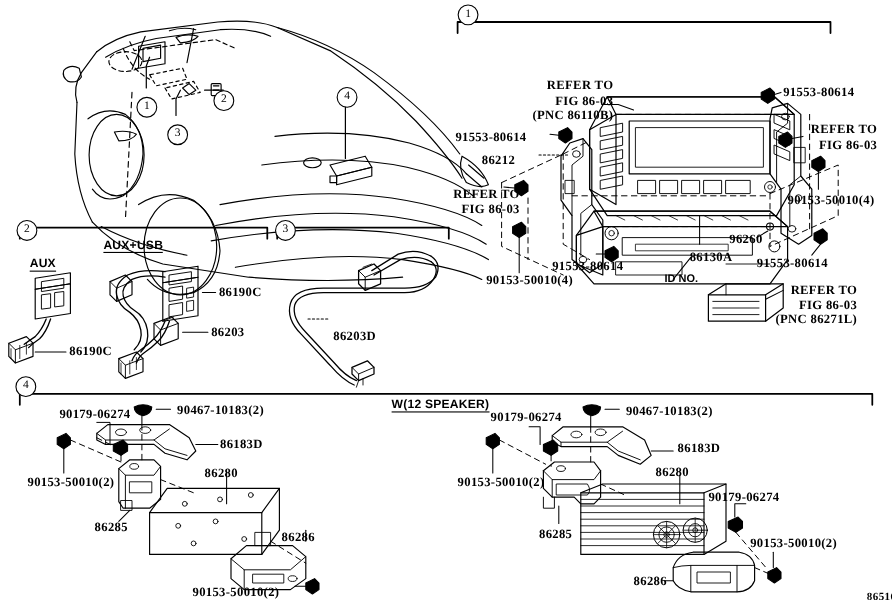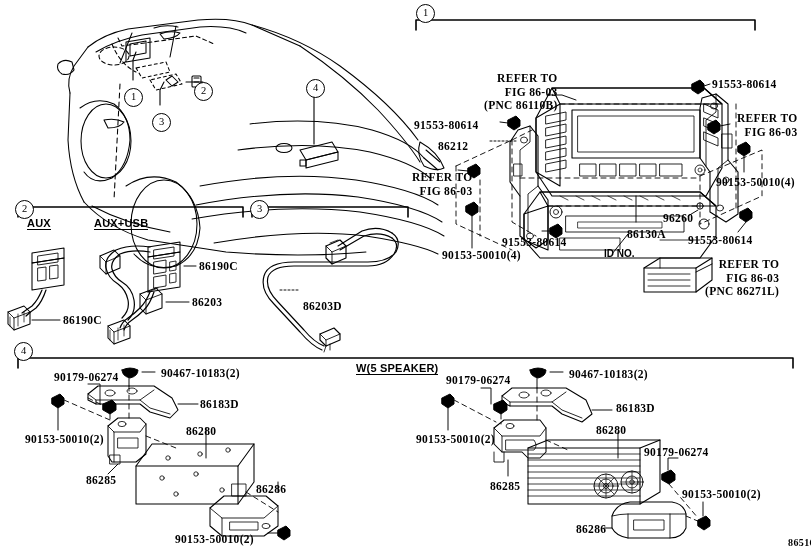--- a/index.html
+++ b/index.html
@@ -487,29 +487,29 @@
 <div class="lbl multi" style="left:412px;top:171px">REFER TO<br>FIG 86-03</div>
 <div class="lbl" style="left:716px;top:176px">90153-50010(4)</div>
 <div class="lbl" style="left:627px;top:228px">86130A</div>
 <div class="idno" style="left:604px;top:248px">ID NO.</div>
 <div class="lbl" style="left:663px;top:212px">96260</div>
 <div class="lbl" style="left:688px;top:234px">91553-80614</div>
 <div class="lbl" style="left:502px;top:236px">91553-80614</div>
 <div class="lbl" style="left:442px;top:249px">90153-50010(4)</div>
 <div class="lbl multi" style="left:705px;top:258px">REFER TO<br>FIG 86-03<br>(PNC 86271L)</div>
 
-<div class="hdr" style="left:27px;top:217px">AUX</div>
+<div class="hdr" style="left:27px;top:234px">AUX</div>
 <div class="hdr" style="left:94px;top:217px">AUX+USB</div>
 <div class="lbl" style="left:199px;top:260px">86190C</div>
 <div class="lbl" style="left:192px;top:296px">86203</div>
 <div class="lbl" style="left:63px;top:314px">86190C</div>
 
 <div class="lbl" style="left:303px;top:300px">86203D</div>
 
-<div class="hdr" style="left:356px;top:362px">W(5 SPEAKER)</div>
+<div class="hdr" style="left:356px;top:362px">W(12 SPEAKER)</div>
 
 <div class="lbl" style="left:54px;top:371px">90179-06274</div>
 <div class="lbl" style="left:161px;top:367px">90467-10183(2)</div>
 <div class="lbl" style="left:200px;top:398px">86183D</div>
 <div class="lbl" style="left:186px;top:425px">86280</div>
 <div class="lbl" style="left:25px;top:433px">90153-50010(2)</div>
 <div class="lbl" style="left:86px;top:474px">86285</div>
 <div class="lbl" style="left:256px;top:483px">86286</div>
 <div class="lbl" style="left:175px;top:533px">90153-50010(2)</div>
 

